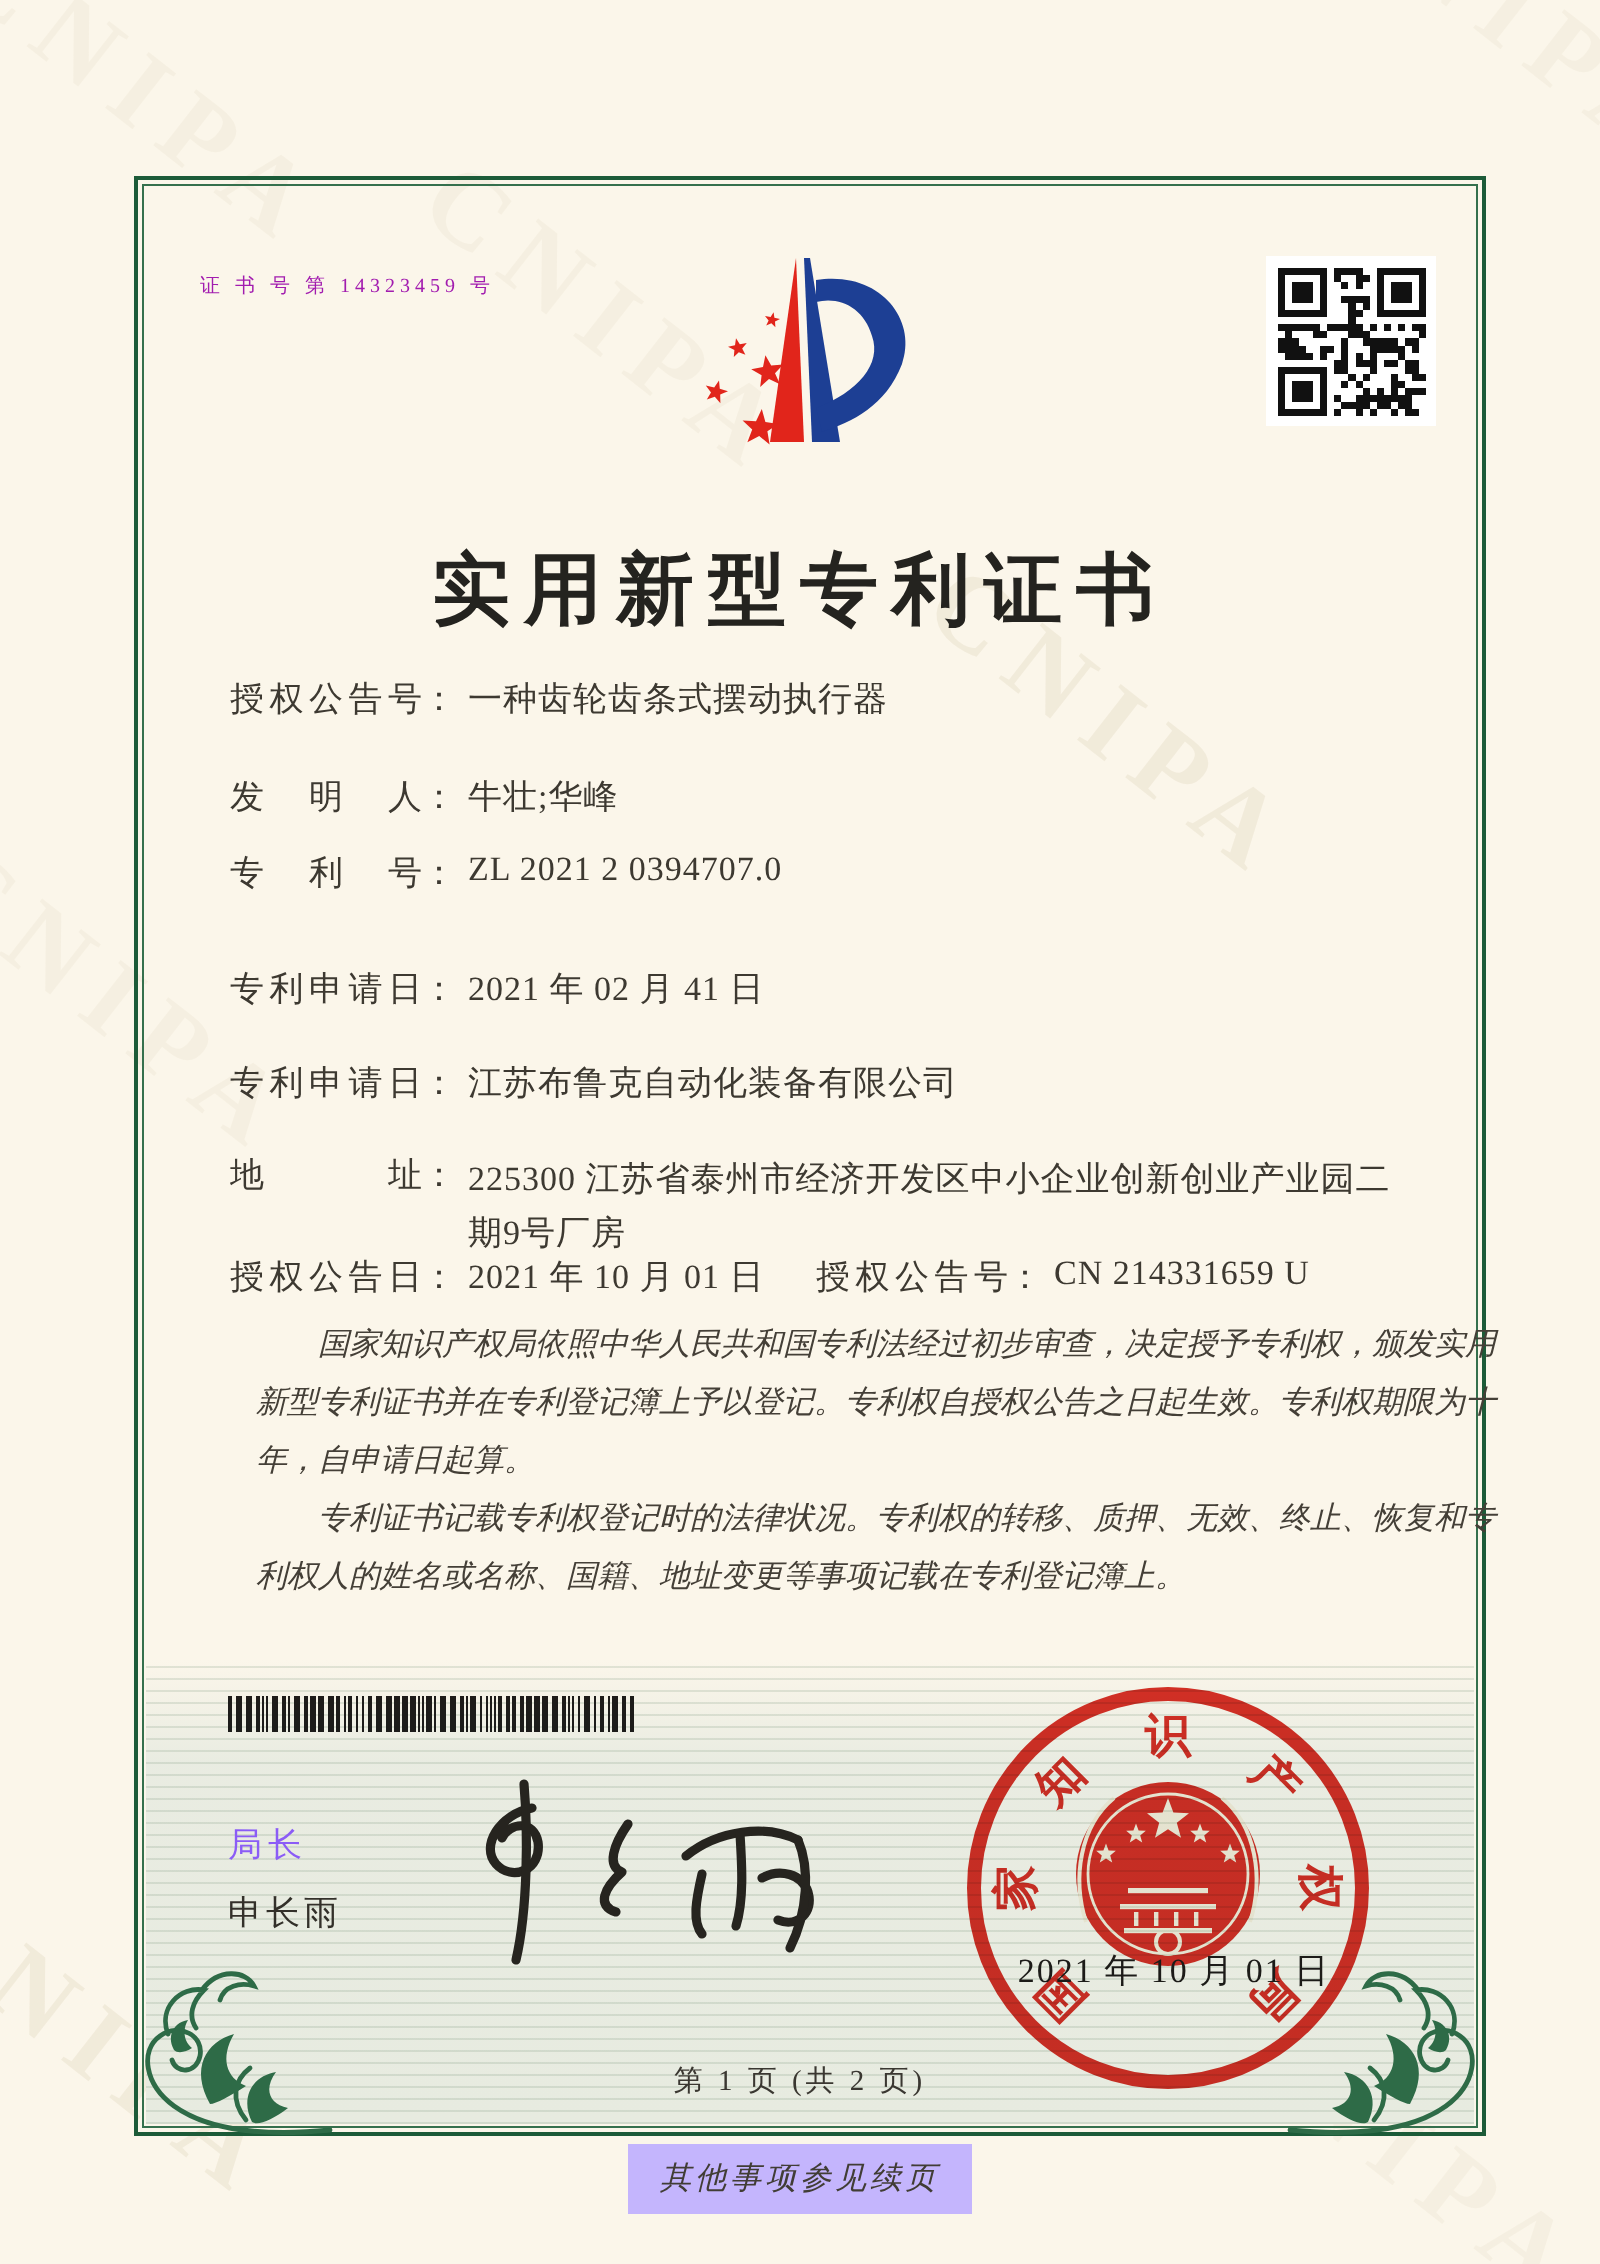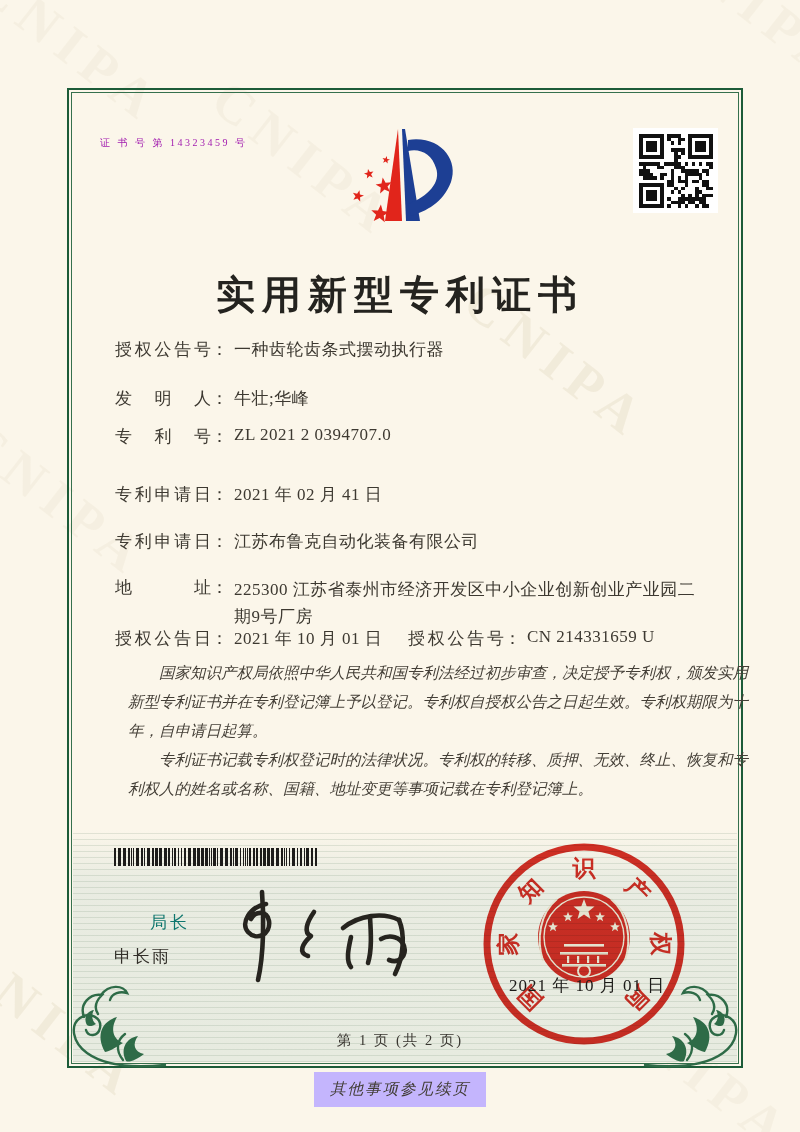--- a/index.html
+++ b/index.html
@@ -54,21 +54,21 @@
   .pair2{position:absolute;left:293px;top:0;}
   
   .paras{
     position:absolute;left:99px;top:658px;width:628px;z-index:3;
     font-size:15.5px;line-height:29px;color:#443f37;font-style:italic;margin-left:29px;
   }
   .paras p{margin:0;text-indent:2em;}
   
   .barcode{position:absolute;left:114px;top:848px;z-index:3;}
   .sig-title{position:absolute;left:114px;top:911px;font-family:"Liberation Sans",sans-serif;
-    font-size:17px;letter-spacing:3px;color:#0f766e;z-index:3;margin-left:36px;}
+    font-size:17px;letter-spacing:3px;color:#8b5cf6;z-index:3;}
   .sig-name{position:absolute;left:114px;top:945px;font-family:"Liberation Sans",sans-serif;
     font-size:17px;letter-spacing:2px;color:#33302a;z-index:3;}
   .sig-hand{position:absolute;left:210px;top:884px;width:215px;height:102px;z-index:3;}
   .seal{position:absolute;left:480px;top:840px;width:208px;height:208px;z-index:4;
     mix-blend-mode:multiply;opacity:.95;}
   .seal-date{
     position:absolute;left:492px;top:974px;width:190px;text-align:center;z-index:5;
     font-size:17px;letter-spacing:1px;color:#1c1b18;
   }
   .page-ind{

